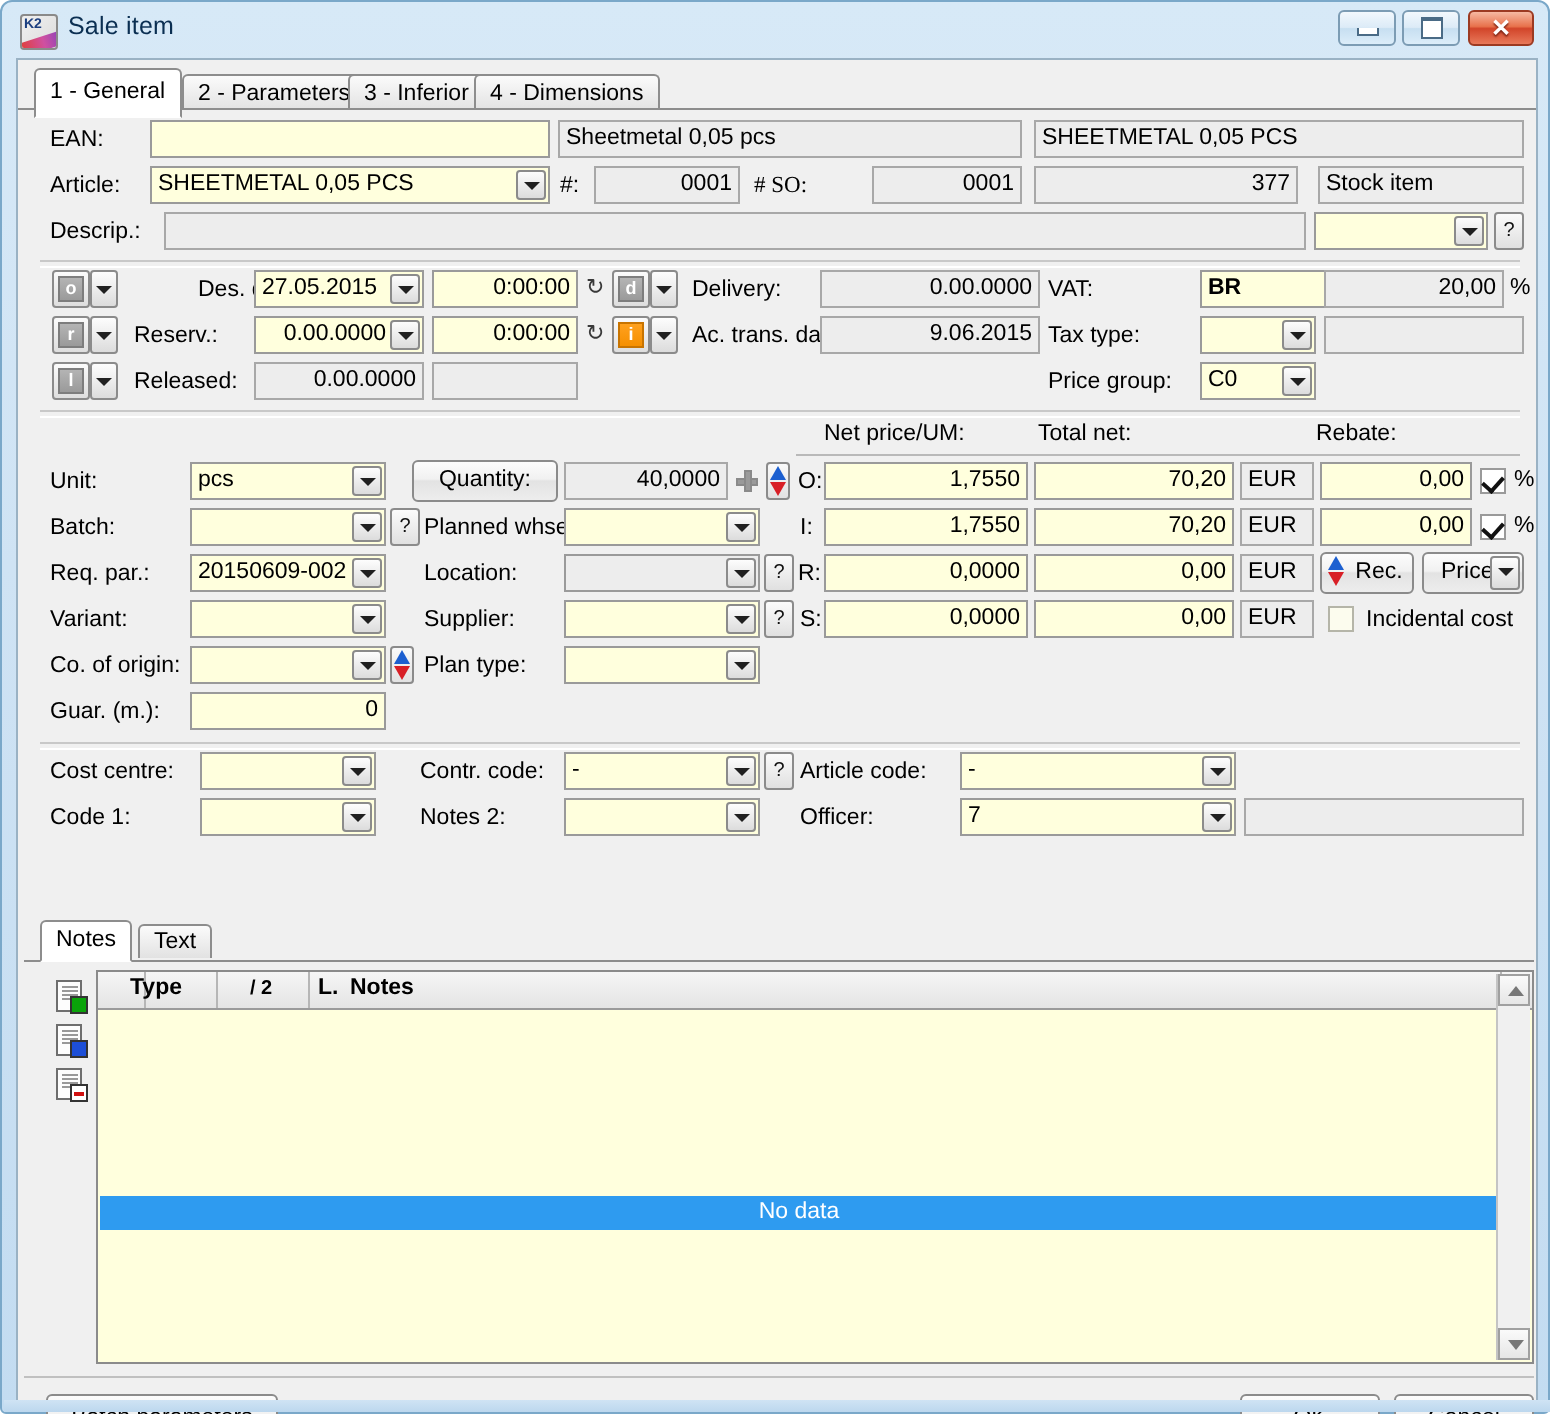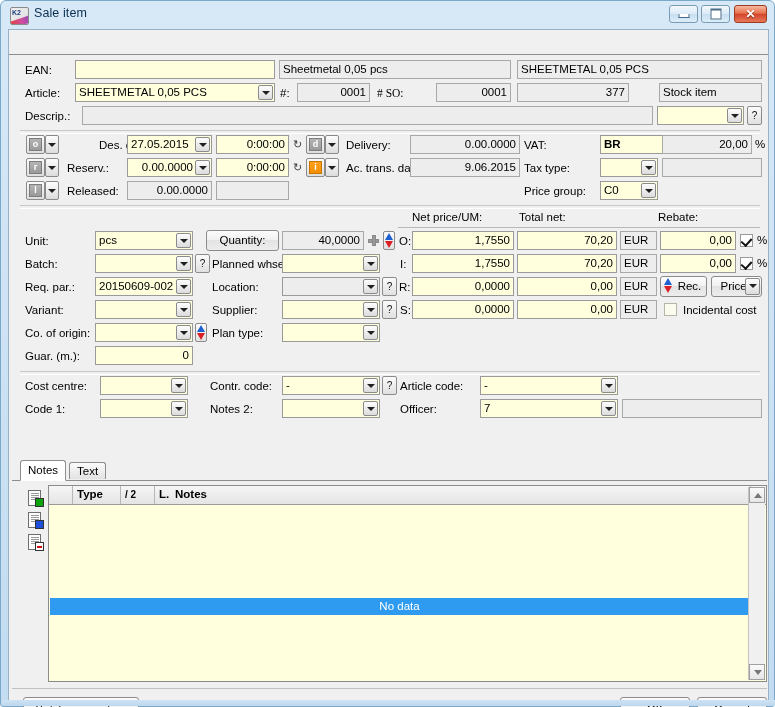--- a/index.html
+++ b/index.html
@@ -268,39 +268,45 @@
     <div class="wbtn" id="btn-max">
         <span class="g"></span>
       </div>
     <div class="wbtn" id="btn-close">
         <span class="x">✕</span>
       </div>
   </div>
 
   <div id="client">
 
+    <div id="tabstrip">
+      <div class="tab active" style="left:8px;">1 - General</div>
+      <div class="tab" style="left:82px;">2 - Parameters</div>
+      <div class="tab" style="left:165px;">3 - Inferior</div>
+      <div class="tab" style="left:228px;">4 - Dimensions</div>
+    </div>
     <div id="tabline"></div>
 
     <div id="form">
 
       <div class="lbl" style="left:13px;top:6px;">EAN:</div>
       <div class="fld" style="left:63px;top:3px;width:200px;"></div>
       <div class="fld ro" style="left:267px;top:3px;width:232px;">Sheetmetal 0,05 pcs</div>
       <div class="fld ro" style="left:505px;top:3px;width:245px;">SHEETMETAL 0,05 PCS</div>
 
       <div class="lbl" style="left:13px;top:29px;">Article:</div>
       <div class="combo" style="left:63px;top:26px;width:200px;">
         <span>SHEETMETAL 0,05 PCS</span>
         <span class="cbtn"></span>
       </div>
       <div class="lbl" style="left:268px;top:29px;">#:</div>
       <div class="fld ro r" style="left:285px;top:26px;width:73px;">0001</div>
       <div class="lbl" style="left:365px;top:29px;font-family:Liberation Serif, serif;"># SO:</div>
       <div class="fld ro r" style="left:424px;top:26px;width:75px;">0001</div>
-      <div class="fld ro r" style="left:505px;top:26px;width:112px;">377</div>
+      <div class="fld ro r" style="left:505px;top:26px;width:132px;">377</div>
       <div class="fld ro" style="left:647px;top:26px;width:103px;">Stock item</div>
 
       <div class="lbl" style="left:13px;top:52px;">Descrip.:</div>
       <div class="fld ro" style="left:70px;top:49px;width:571px;"></div>
       <div class="combo" style="left:645px;top:49px;width:87px;">
         <span></span>
         <span class="cbtn"></span>
       </div>
       <div class="qbtn" style="left:735px;top:49px;">?</div>
 
@@ -529,21 +535,21 @@
           <span class="badge blue"></span>
       </div>
       <div class="docicon" style="left:16px;top:74px;">
         <span class="page"></span>
           <span class="badge red"></span>
       </div>
 
       <div id="grid">
         <div id="gridhead">
           <div class="gcell" style="left:0;width:24px;"></div>
-          <div class="gcell" style="left:24px;width:48px;">Type</div>
+          <div class="gcell" style="left:12px;width:48px;">Type</div>
           <div class="gcell" style="left:72px;width:34px;font-size:10px;">/ 2</div>
           <div class="gcell" style="left:106px;width:0;border:none;">L.</div>
           <div class="gcell" style="left:122px;width:580px;">Notes</div>
         </div>
         <div id="nodata">No data</div>
         <div id="vscroll">
           <div class="sbtn up">
               <span class="ar"></span>
             </div>
           <div class="sbtn dn">

